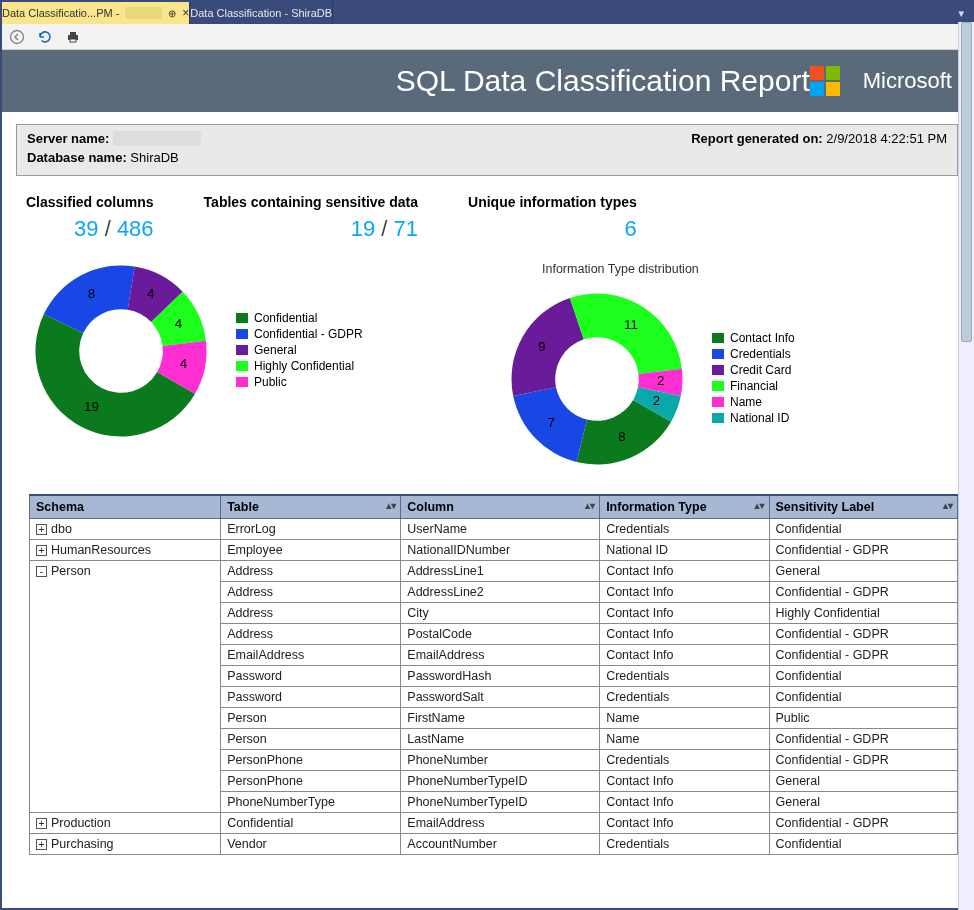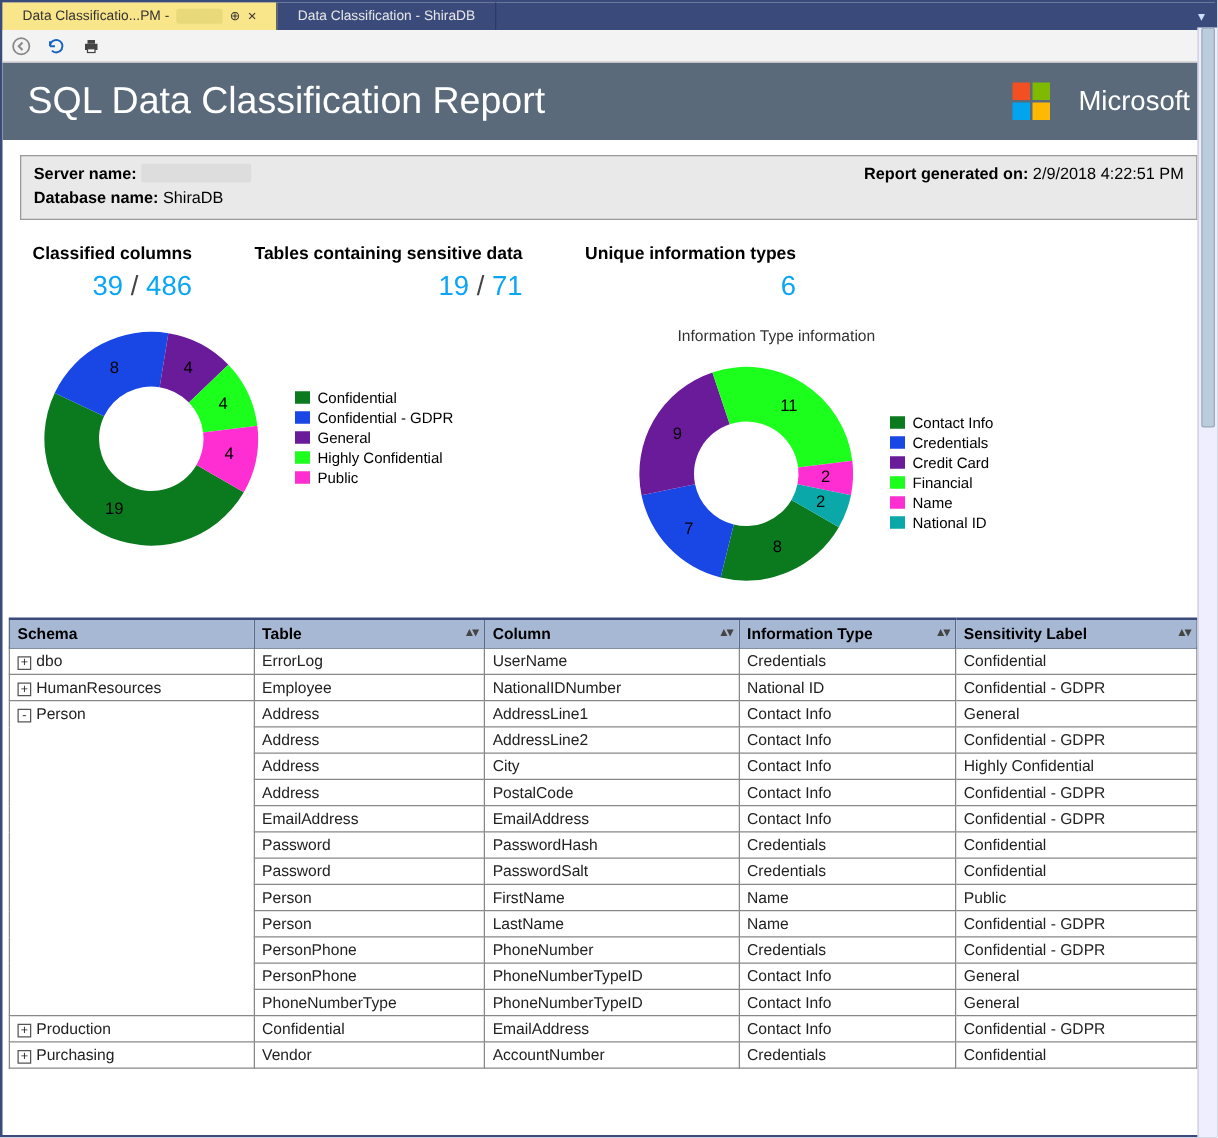--- a/index.html
+++ b/index.html
@@ -1,28 +1,28 @@
 <!DOCTYPE html>
 <html><head>
 <meta charset="utf-8">
 <style>
   * { box-sizing: border-box; margin: 0; padding: 0; font-family: "Segoe UI", Tahoma, sans-serif; }
   body { width: 974px; height: 910px; background: #fff; overflow: hidden; position: relative; }
   .window { width: 100%; height: 100%; display: flex; flex-direction: column; border: 2px solid #3a4a7a; }
   .tabstrip { background: #3a4a7a; height: 22px; display: flex; align-items: stretch; font-size: 11px; color: #e8e8e8; position: relative; }
-  .tab { padding: 3px 16px; display: flex; align-items: center; gap: 6px; border-right: 1px solid #2b3a63; }
+  .tab { padding: 3px 0; display: flex; align-items: center; gap: 6px; border-right: 1px solid #2b3a63; }
   .tab.active { background: #f9e58a; color: #333; }
   .tab .pin { font-size: 10px; }
   .tab .close { font-size: 12px; cursor: pointer; }
   .tabstrip .drop { margin-left: auto; padding: 0 8px; display:flex; align-items:center; color:#cfe0ff; }
   .toolbar { background: #f3f3f3; border-bottom: 1px solid #d0d0d0; height: 26px; display:flex; align-items:center; padding: 0 6px; gap: 10px; font-size: 14px; color: #444; }
   .toolbar .icon-btn { cursor: pointer; width: 18px; height: 18px; display:flex; align-items:center; justify-content:center; }
   .content { flex: 1; overflow-y: auto; }
   .titlebar { background: #5a6a7a; color: #fff; padding: 14px 20px; display:flex; align-items:center; }
-  .titlebar h1 { font-weight: 300; font-size: 30px; flex: 1; }
+  .titlebar h1 { font-weight: 300; font-size: 30px; flex: 1; text-align: right; }
   .ms-logo { display:flex; align-items:center; gap: 23px; }
   .ms-squares { width: 30px; height: 30px; display:grid; grid-template-columns: 1fr 1fr; grid-template-rows: 1fr 1fr; gap: 2px; }
   .sq { width:100%; height:100%; }
   .ms-text { font-size: 22px; font-weight: 500; }
   .infobox { margin: 12px 14px 8px 14px; border: 1px solid #999; background: #e9e9e9; padding: 6px 10px; font-size: 13px; display:flex; }
   .infobox .left { flex:1; }
   .infobox .row { margin-bottom: 4px; }
   .infobox b { font-weight: 700; }
   .infobox .blurred { background: #ddd; color: #ddd; border-radius: 2px; padding: 0 4px; }
   .stats { display:flex; gap: 50px; padding: 10px 24px; }
@@ -30,21 +30,21 @@
   .stat .value { font-size: 22px; color: #0aa6f5; font-weight: 500; text-align: right; }
   .stat .value .sep { color: #444; }
   .charts { display:flex; padding: 4px 24px 10px 24px; gap: 30px; }
   .chart-block { flex:1; }
   .chart-title { font-size: 12.5px; margin: 6px 0 8px 40px; color:#333; }
   .chart-row { display:flex; align-items:center; gap: 20px; }
   .donut { width: 190px; height: 190px; flex-shrink:0; }
   .legend { font-size: 12px; }
   .legend-item { display:flex; align-items:center; gap: 6px; margin-bottom: 2px; }
   .swatch { width: 12px; height: 10px; }
-  .table-wrap { margin: 10px 14px 0 5px; }
+  .table-wrap { margin: 10px 14px 0 27px; }
   table { width: 100%; border-collapse: collapse; font-size: 12.5px; }
   th { background: #a6b8d4; text-align: left; padding: 4px 6px; border: 1px solid #5a6a88; border-top: 2px solid #3a4a7a; position: relative; }
   th .sort { position:absolute; right:4px; top:4px; font-size:10px; color:#444; }
   td { border: 1px solid #888; padding: 3px 6px; color:#222; }
   td.schema { vertical-align: top; }
   .expander { display:inline-block; width:11px; height:11px; border:1px solid #555; font-size:10px; line-height:9px; text-align:center; margin-right:4px; cursor:pointer; background:#fff; }
   .scrollbar { position:absolute; right:0; top:22px; bottom:0; width:16px; background:#eef; border-left:1px solid #ccd; }
   .scrollbar .thumb { position:absolute; left:2px; right:2px; top:0; height:320px; background:#bcd; border:1px solid #9ab; border-radius:2px; }
 </style>
 </head>
@@ -155,21 +155,21 @@
                 <span>Highly Confidential</span>
               </div>
               <div class="legend-item">
                 <div class="swatch" style="background: rgb(255, 46, 210);"></div>
                 <span>Public</span>
               </div>
             </div>
         </div>
       </div>
       <div class="chart-block">
-        <div class="chart-title">Information Type information</div>
+        <div class="chart-title">Information Type distribution</div>
         <div class="chart-row">
           <svg class="donut" viewBox="0 0 100 100">
               <path d="M88.97114317029974 72.5 A45 45 0 0 1 39.23079510705991 93.69238178417234 L44.73505538567373 71.36071998337314 A22 22 0 0 0 69.05255888325766 61 Z" fill="#0b7a1f"></path>
               <text x="63.13088143031252" y="82.8193113625706" text-anchor="middle" font-size="7" fill="#000">8</text>
               <path d="M39.23079510705991 93.69238178417234 A45 45 0 0 1 5.909420658097957 59.001156219922 L28.444605655070113 54.40056526307298 A22 22 0 0 0 44.73505538567373 71.36071998337314 Z" fill="#1847e6"></path>
               <text x="25.839718013982218" y="75.20626584257158" text-anchor="middle" font-size="7" fill="#000">7</text>
               <path d="M5.909420658097957 59.001156219922 A45 45 0 0 1 35.749940278933714 7.315860112378459 L43.0333041363676 29.1321982771628 A22 22 0 0 0 28.444605655070113 54.40056526307298 Z" fill="#6a1b9a"></path>
               <text x="20.9881489732213" y="35.250000000000014" text-anchor="middle" font-size="7" fill="#000">9</text>
               <path d="M35.749940278933714 7.315860112378459 A45 45 0 0 1 94.67189933441243 44.575849388510434 L71.83959523015719 47.34819303438288 A22 22 0 0 0 43.0333041363676 29.1321982771628 Z" fill="#1cff1c"></path>
               <text x="67.9046051752813" y="23.686132134282857" text-anchor="middle" font-size="7" fill="#000">11</text>

